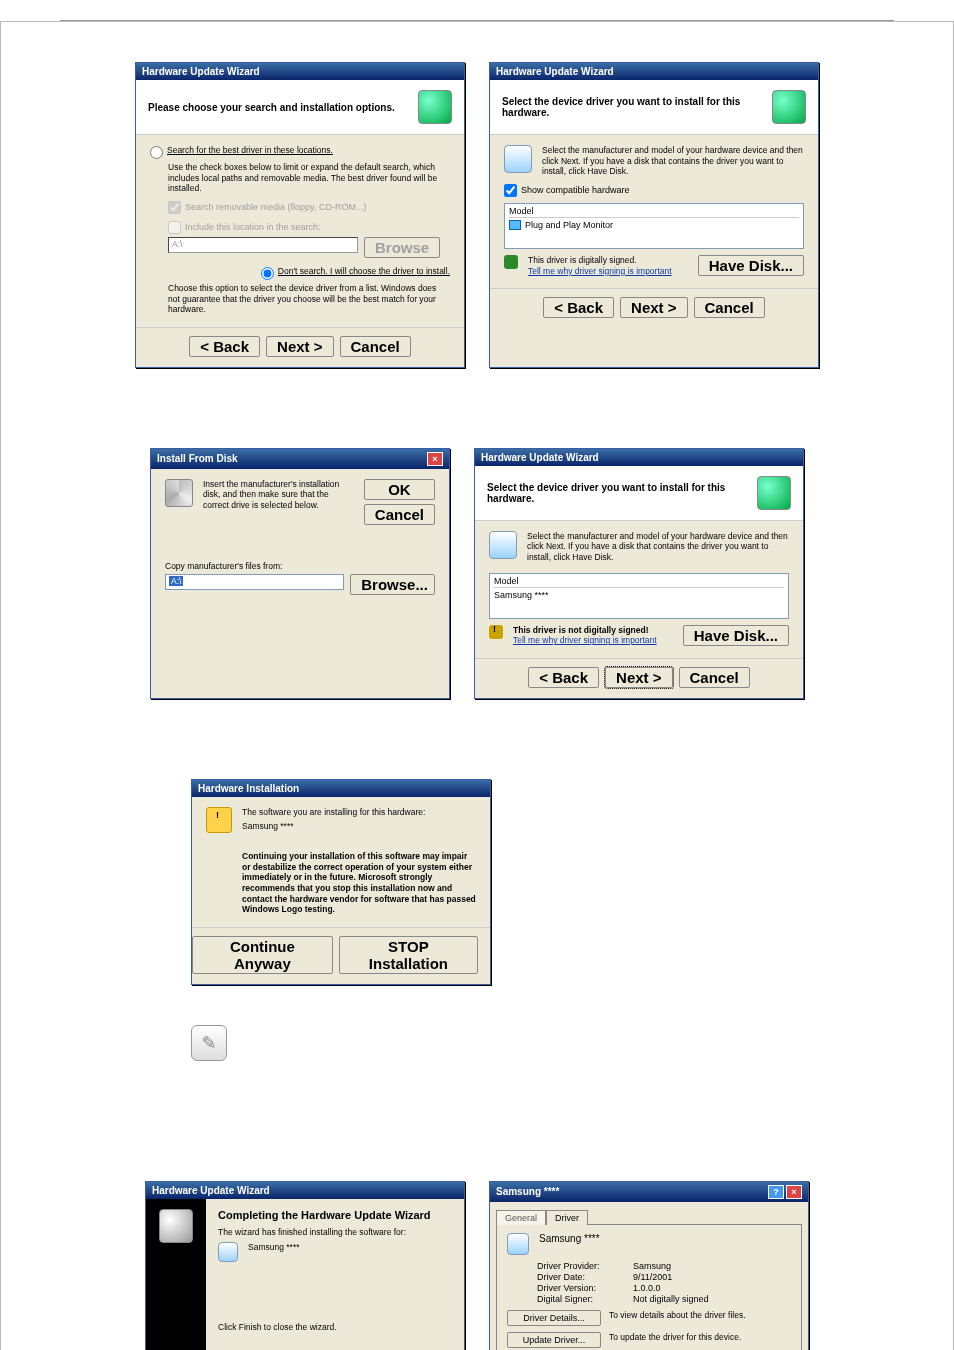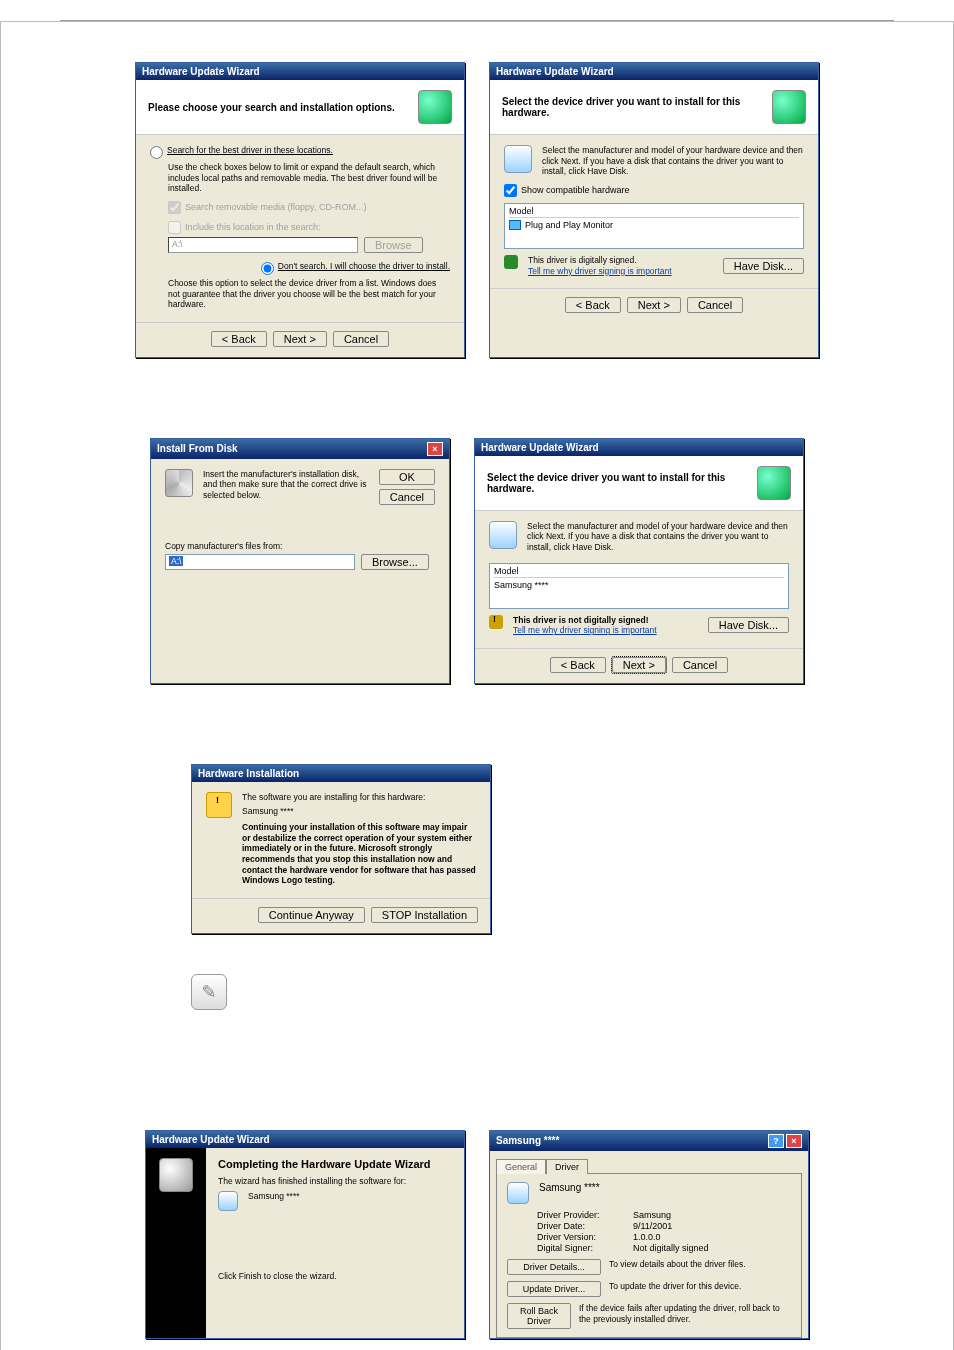--- a/index.html
+++ b/index.html
@@ -45,22 +45,22 @@
   .indent { margin-left: 18px; }
   .help-text { font-size: 8.5px; line-height: 1.25; color:#000; }
   .disabled-text { color:#a0a0a0; }
   .link { color:#0b3ba8; text-decoration: underline; cursor: pointer; }
   .drop {
     background:#fff; border:1px inset #999; height:16px; width: 190px; font-size:8.5px;
     padding:1px 3px; color:#888;
   }
   .btn {
     background:#ece9d8; border:1px solid #888; border-radius:2px;
-    font-size:11px; padding:1px 10px; min-width:54px; text-align:center;
-    display:inline-block; cursor:pointer;
+    font-size:15px; padding:1px 10px; min-width:54px; text-align:center;
+    display:inline-block; cursor:pointer;font-weight:bold;
   }
   .btnrow { display:flex; justify-content:center; gap:6px; padding:8px 0 10px 0; border-top:1px solid #ccc; margin-top:6px;}
   .white-panel {
     background:#fff; border:1px solid #7f9db9; padding:2px 4px; margin-top:6px;
   }
   .chklabel { display:flex; gap:4px; align-items:center; margin-top:6px;}
   .side-icon { width:28px; height:28px; flex:0 0 28px; border-radius:4px;
     background: linear-gradient(#fff,#9cd3ff); border:1px solid #7f9db9; }
   .disk-icon { width:28px; height:28px; flex:0 0 28px;
     background: conic-gradient(#bbb,#eee,#aaa,#ddd); border:1px solid #888; border-radius:3px; }
@@ -256,21 +256,21 @@
   <div class="row" style="justify-content:flex-start;margin-left:130px;">
     <div class="dlg" style="width:300px;">
       <div class="titlebar">
         <span>Hardware Installation</span>
       </div>
       <div class="body pair">
         <div class="warn-icon"></div>
         <div style="flex:1">
           <div class="help-text">The software you are installing for this hardware:</div>
           <div class="help-text" style="margin-top:3px;">Samsung ****</div>
-          <div class="help-text" style="margin-top:6px;font-weight:bold;">Continuing your installation of this software may impair or destabilize the correct operation of your system either immediately or in the future. Microsoft strongly recommends that you stop this installation now and contact the hardware vendor for software that has passed Windows Logo testing.</div>
+          <div class="help-text" style="margin-top:20px;font-weight:bold;">Continuing your installation of this software may impair or destabilize the correct operation of your system either immediately or in the future. Microsoft strongly recommends that you stop this installation now and contact the hardware vendor for software that has passed Windows Logo testing.</div>
         </div>
       </div>
       <div class="btnrow" style="justify-content:flex-end;padding-right:12px;">
         <span class="btn">Continue Anyway</span>
         <span class="btn">STOP Installation</span>
       </div>
     </div>
   </div>
 
   <div style="margin-left:130px;margin-top:20px;">

